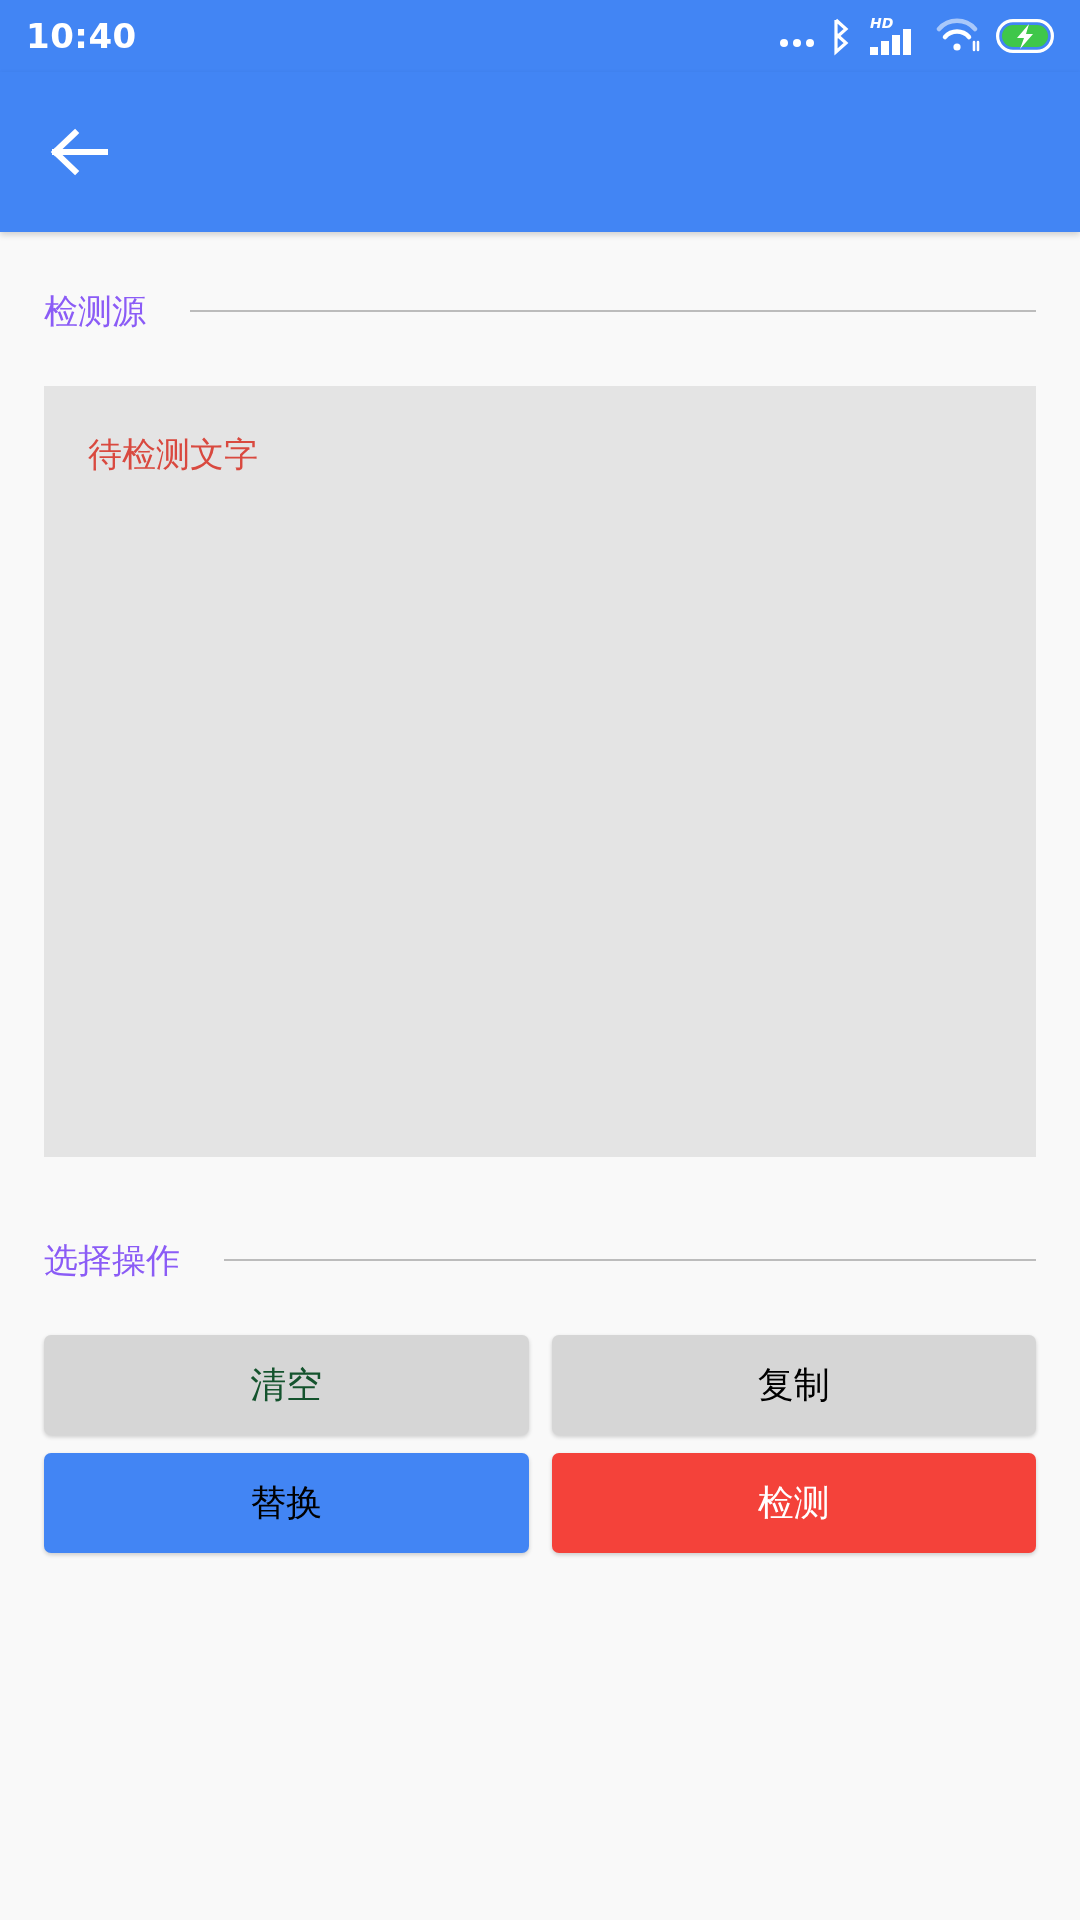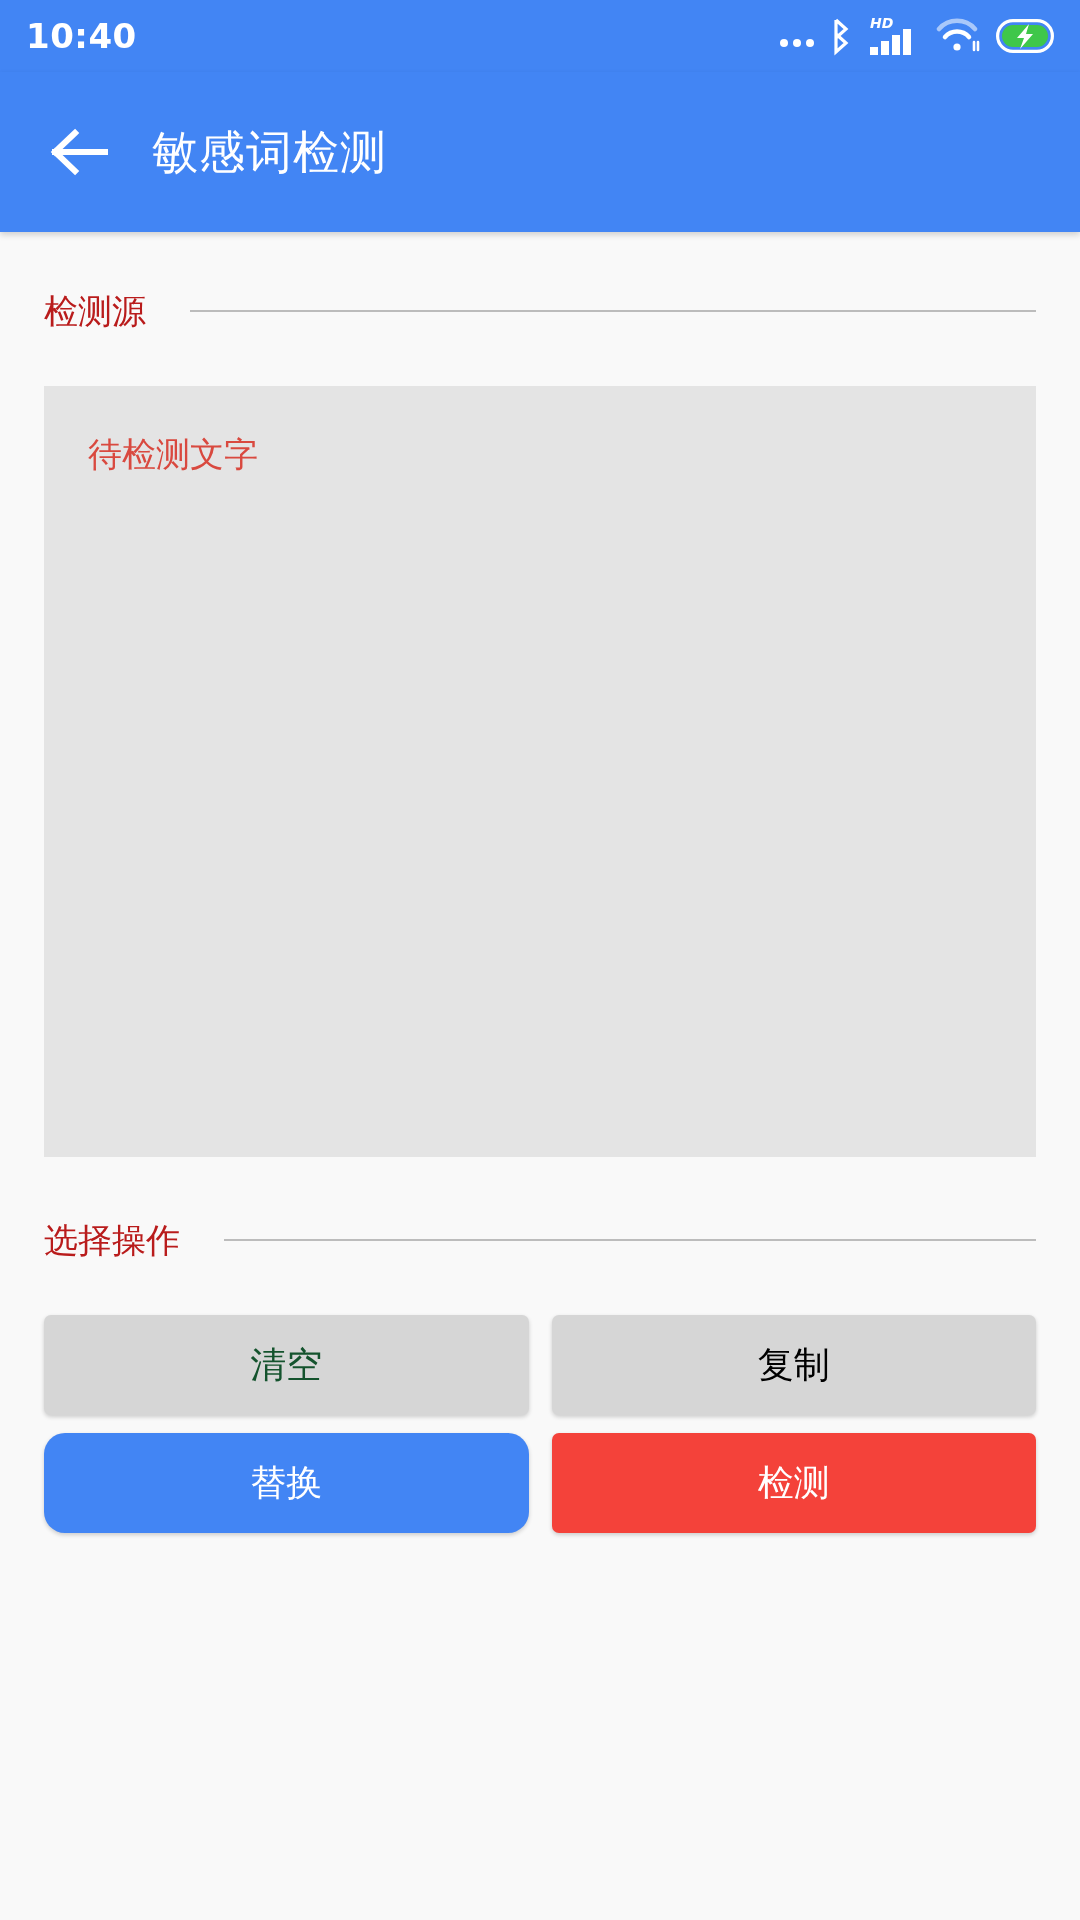--- a/index.html
+++ b/index.html
@@ -103,21 +103,21 @@
     padding: 0;
   }
 
   .section-head {
     display: flex;
     align-items: center;
     padding: 0 44px;
     box-sizing: border-box;
   }
   .section-head .label {
-    color: #b91c1c;
+    color: #8b5cf6;
     font-size: 34px;
     line-height: 1;
     white-space: nowrap;
   }
   .section-head .rule {
     flex: 1;
     height: 2px;
     background: #bcbcbc;
     margin-left: 44px;
   }
@@ -131,21 +131,21 @@
     box-sizing: border-box;
     padding: 48px 44px 0 44px;
     overflow: hidden;
   }
   .text-area .placeholder {
     color: #d9493f;
     font-size: 34px;
     line-height: 1.2;
   }
 
-  .ops-head { margin-top: 66px; }
+  .ops-head { margin-top: 86px; }
 
   .btn-grid {
     margin: 58px 44px 0 44px;
     display: grid;
     grid-template-columns: 1fr 1fr;
     grid-template-rows: 100px 100px;
     column-gap: 23px;
     row-gap: 18px;
   }
   .btn {
@@ -157,21 +157,21 @@
     display: flex;
     align-items: center;
     justify-content: center;
     cursor: pointer;
     padding: 0;
     box-shadow: 0 2px 4px rgba(0,0,0,0.18);
   }
   .btn-grey { background: #d6d6d6; }
   .btn-grey.text-dark { color: #14532d; }
   .btn-grey.text-blue { color: #000000; }
-  .btn-blue { background: #4285f4; color: #ffffff; border-radius: 21px; }
+  .btn-blue { background: #4285f4; color: #000000; }
   .btn-red  { background: #f4423a; color: #ffffff; }
 </style>
 </head>
 <body>
 
 <div class="screen">
 
   <div class="status-bar">
     <div class="status-clock">10:40</div>
 
@@ -220,21 +220,20 @@
   </div>
 
   <div class="app-bar">
     <div class="back-button">
       <span>
         <svg class="icon-svg" width="62" height="54" viewBox="0 0 62 54">
           <path d="M6 27 L56 27 M6 27 L26 8 M6 27 L26 46" fill="none" stroke="#ffffff" stroke-width="6" stroke-linecap="square" stroke-linejoin="miter"></path>
         </svg>
       </span>
     </div>
-    <div class="app-title">敏感词检测</div>
   </div>
 
   <div class="content">
 
     <div class="section-head source-head">
       <span class="label">检测源</span>
       <span class="rule"></span>
     </div>
 
     <div class="text-area">

